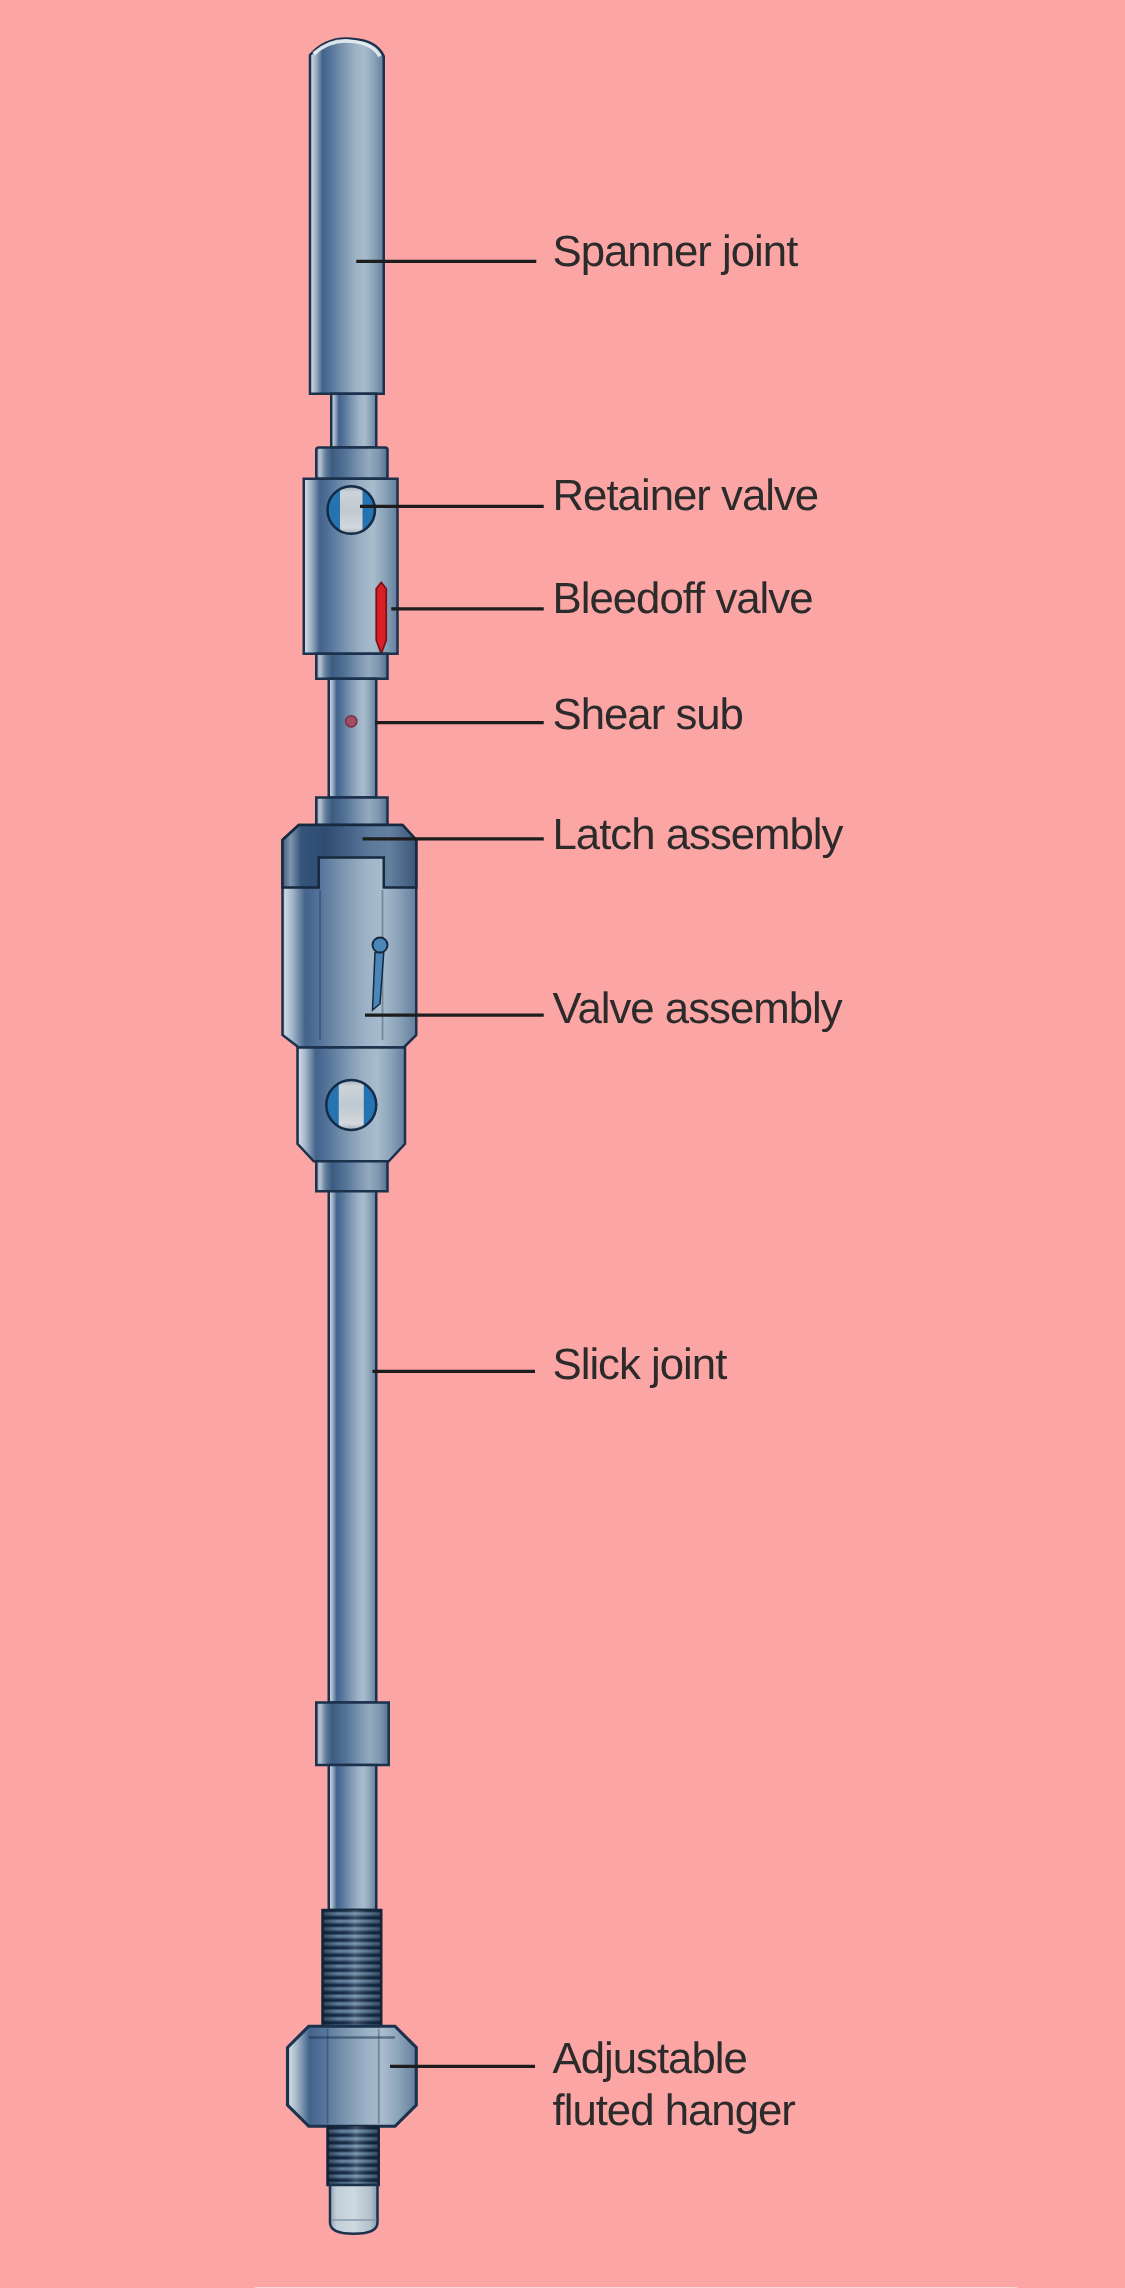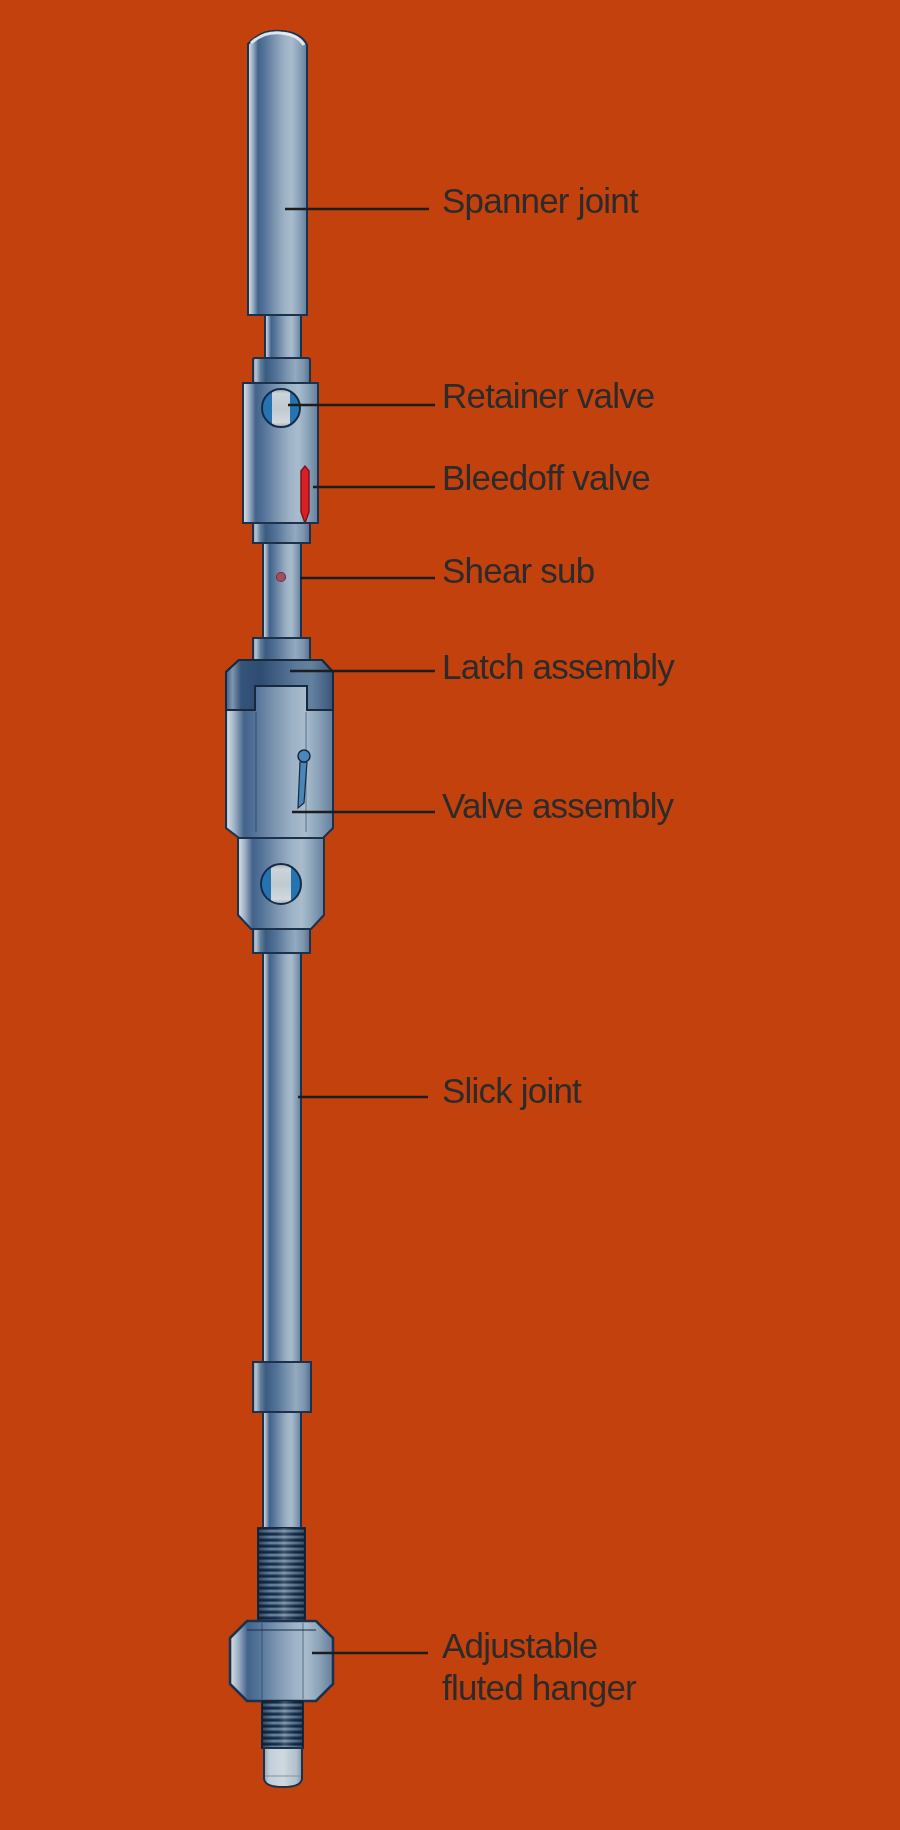--- a/index.html
+++ b/index.html
@@ -1,16 +1,16 @@
 <!DOCTYPE html>
 <html><head>
 <meta charset="utf-8">
 <style>
   html,body{margin:0;padding:0;background:#ffffff;}
-  .page{position:relative;width:900px;height:1830px;background:#c2410c;overflow:hidden;
+  .page{position:relative;width:900px;height:1830px;background:#fca5a5;overflow:hidden;
         font-family:"Liberation Sans",sans-serif;}
   svg{display:block;}
   .label{font-family:"Liberation Sans",sans-serif;font-size:35px;letter-spacing:-0.8px;fill:#2b2b2b;}
   .leader{stroke:#1d1d1d;stroke-width:2.6;}
 </style>
 </head>
 <body>
 
 <div class="page">
 <svg width="900" height="1830" viewBox="0 0 900 1830">

